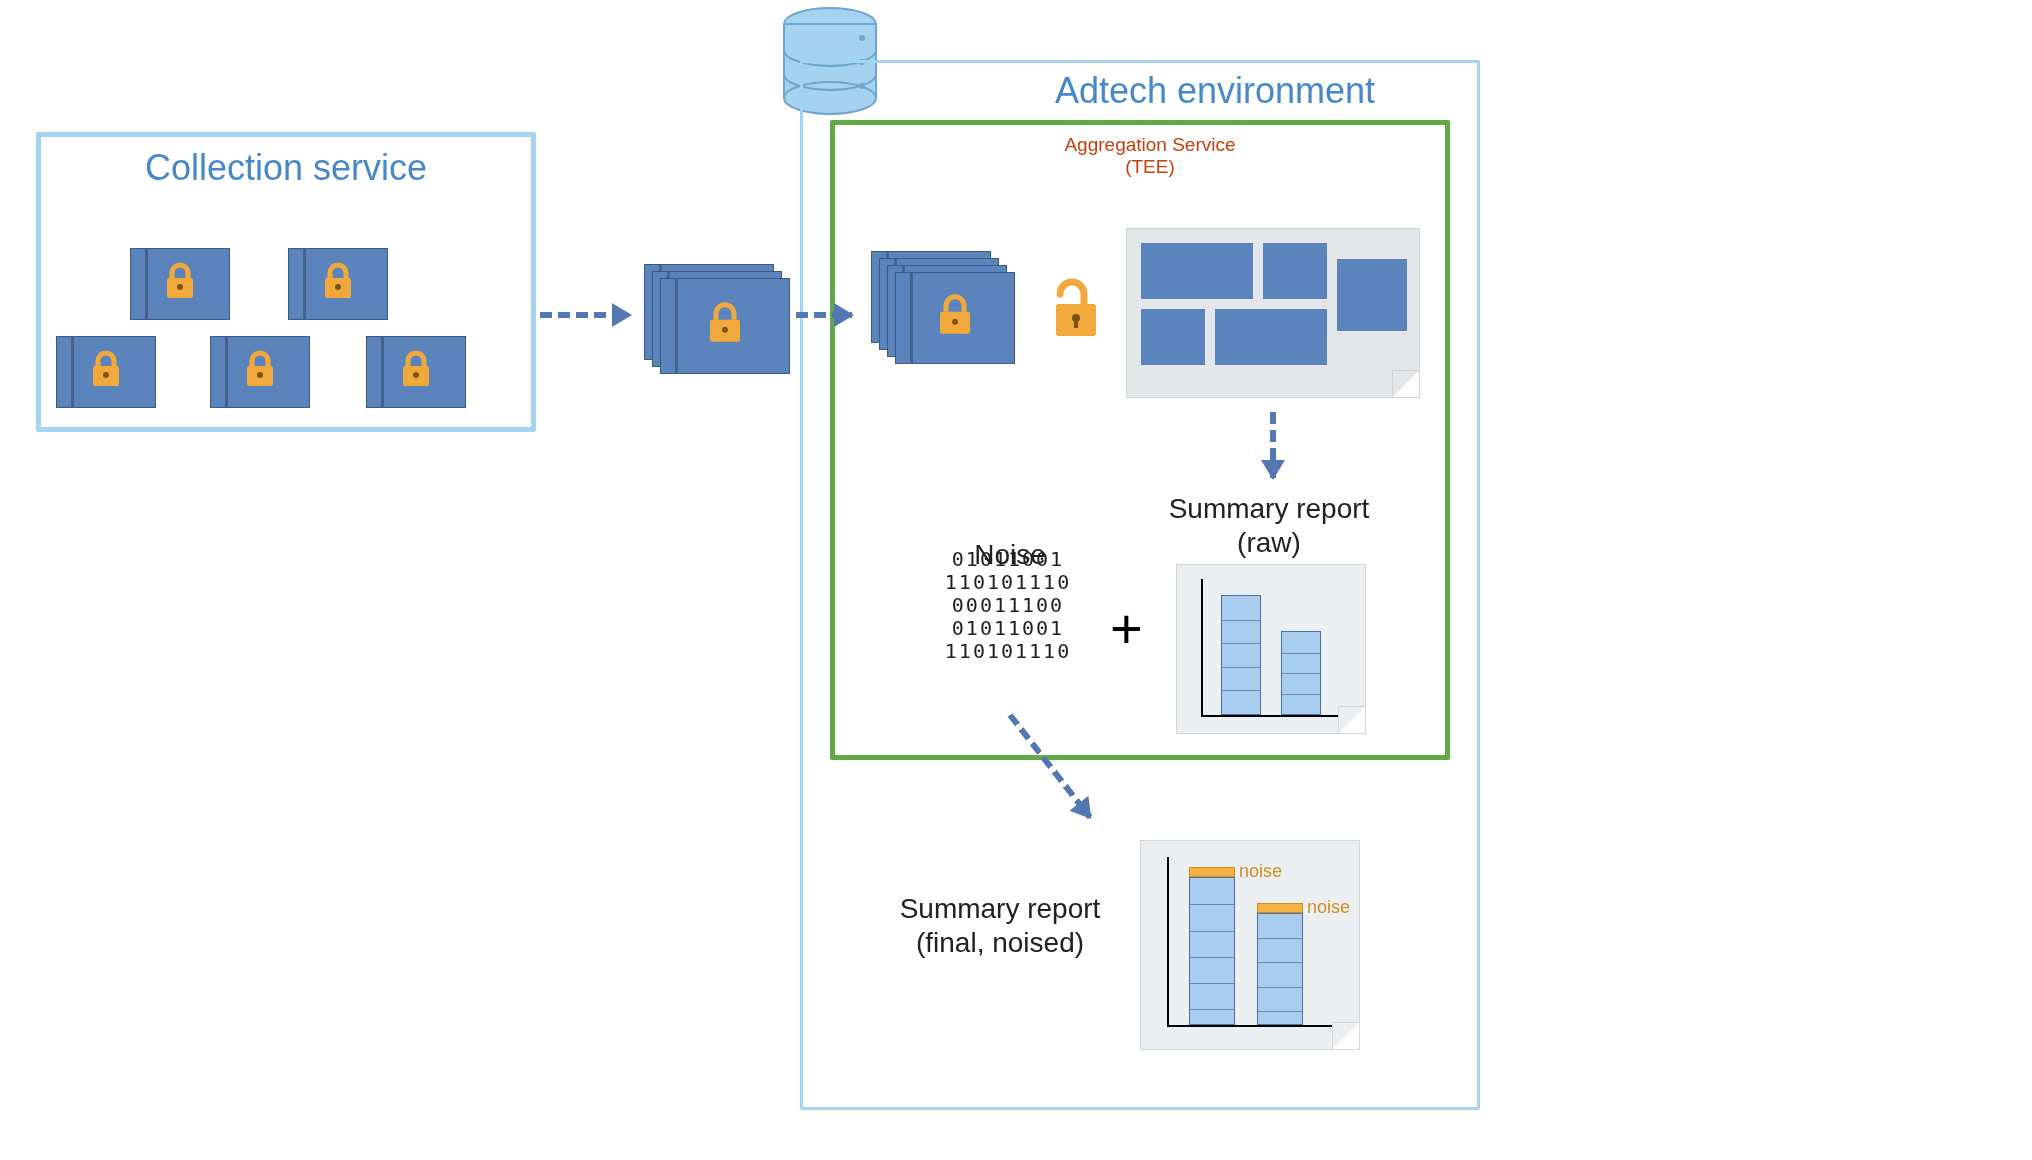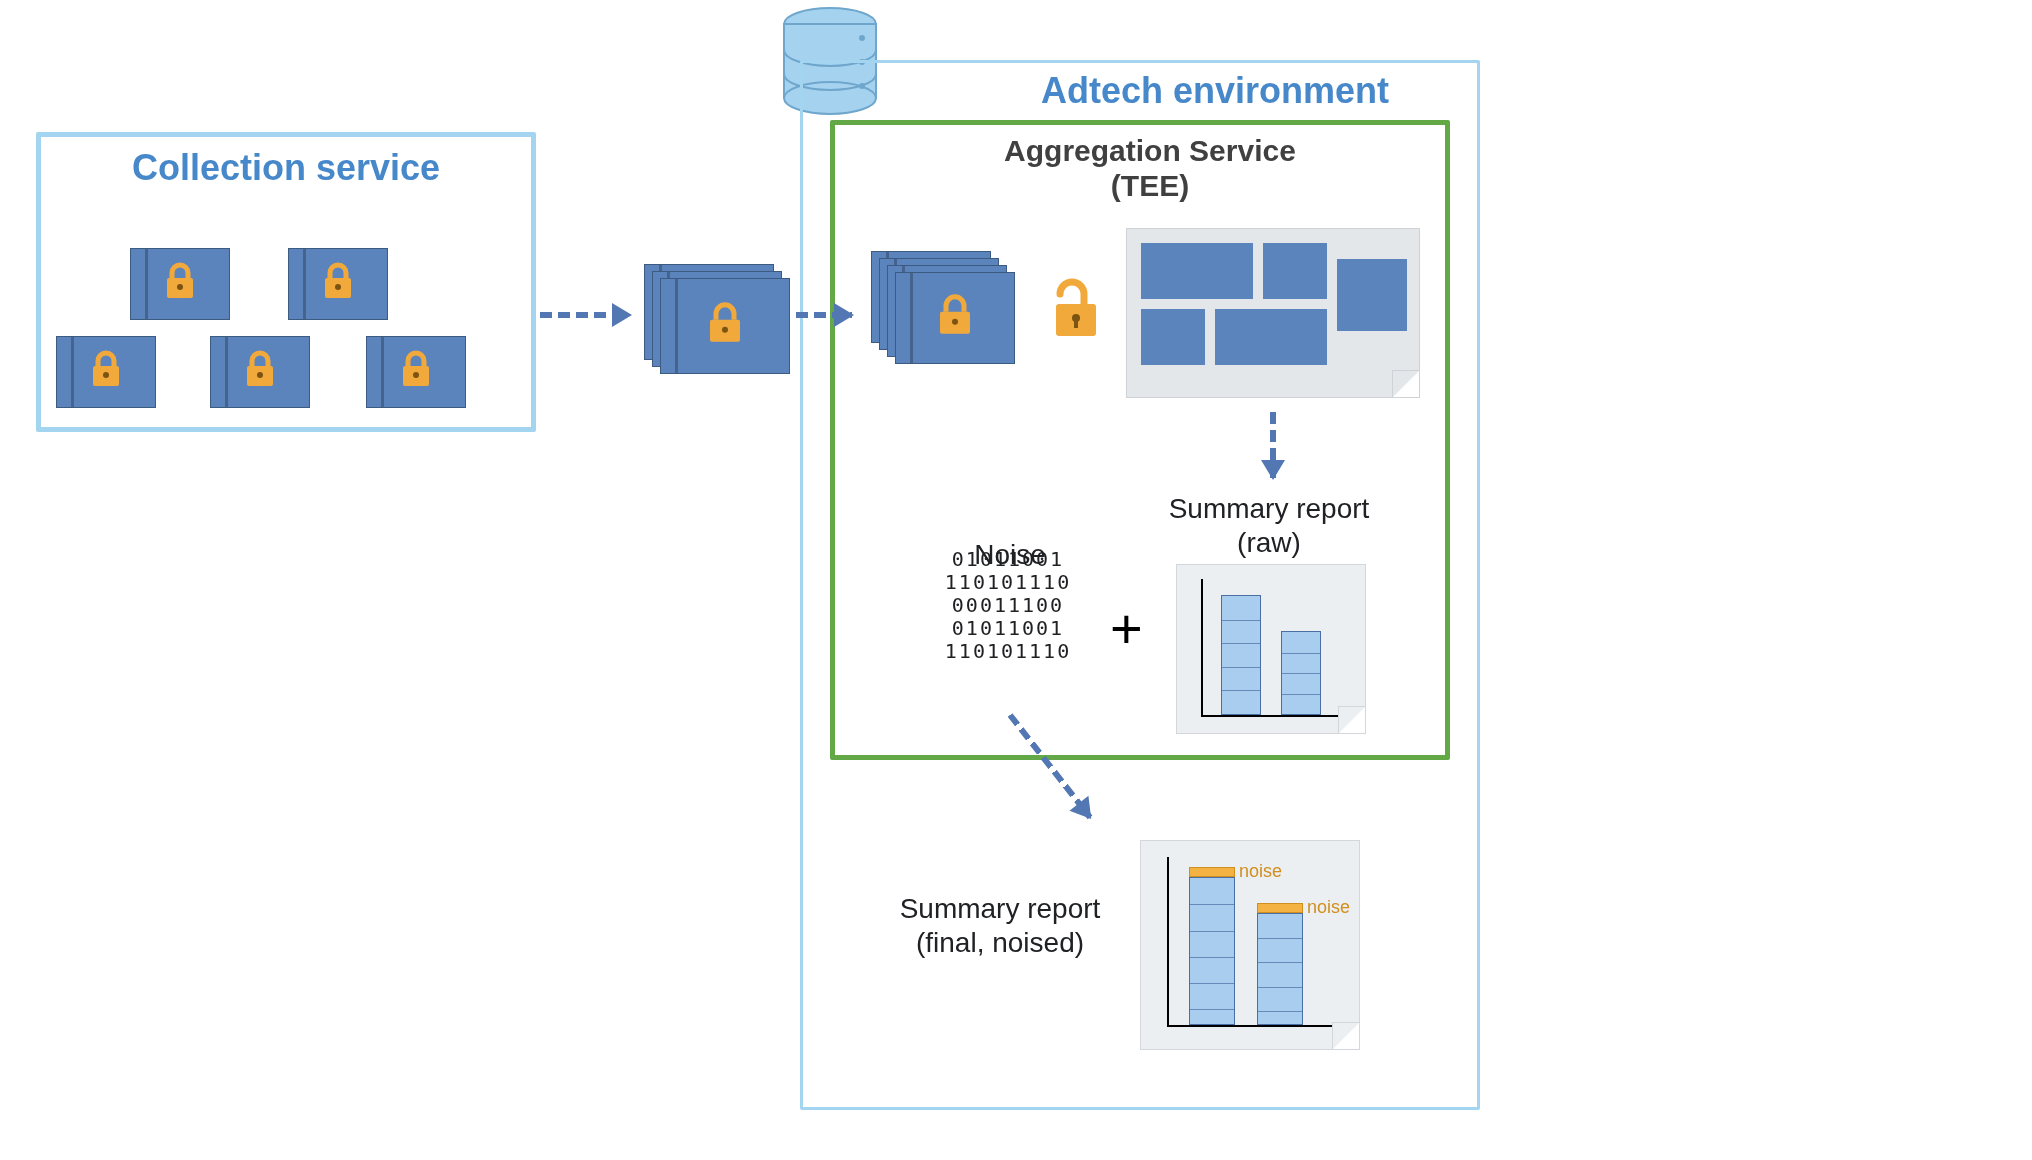--- a/index.html
+++ b/index.html
@@ -10,24 +10,24 @@
     height: 1160px;
     position: relative;
     color: #202124;
   }
   .box {
     position: absolute;
     border-radius: 2px;
   }
   .title {
     text-align: center;
-    font-weight: 700;
+    font-weight: 400;
   }
   .title.blue  { color: #4688c9; font-size: 36px; }
-  .title.green { color: #404040; font-size: 30px; line-height: 1.15; }
+  .title.green { color: #c2410c; font-size: 19px; line-height: 1.15; }
   .label { font-size: 28px; color: #202124; text-align: center; line-height: 1.2; }
 
   
   #collection-box { left: 36px;  top: 132px; width: 500px; height: 300px;
                     border: 5px solid #a3d4f0; }
   #adtech-box     { left: 800px; top: 60px;  width: 680px; height: 1050px;
                     border: 3px solid #a3d4f0; }
   #agg-box        { left: 830px; top: 120px; width: 620px; height: 640px;
                     border: 5px solid #62a846; }
 

